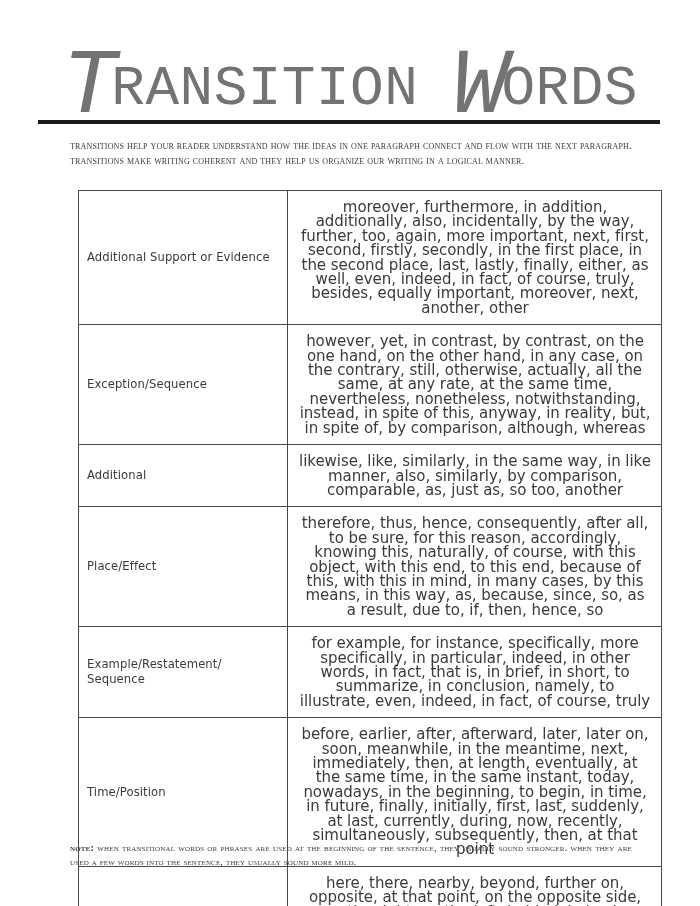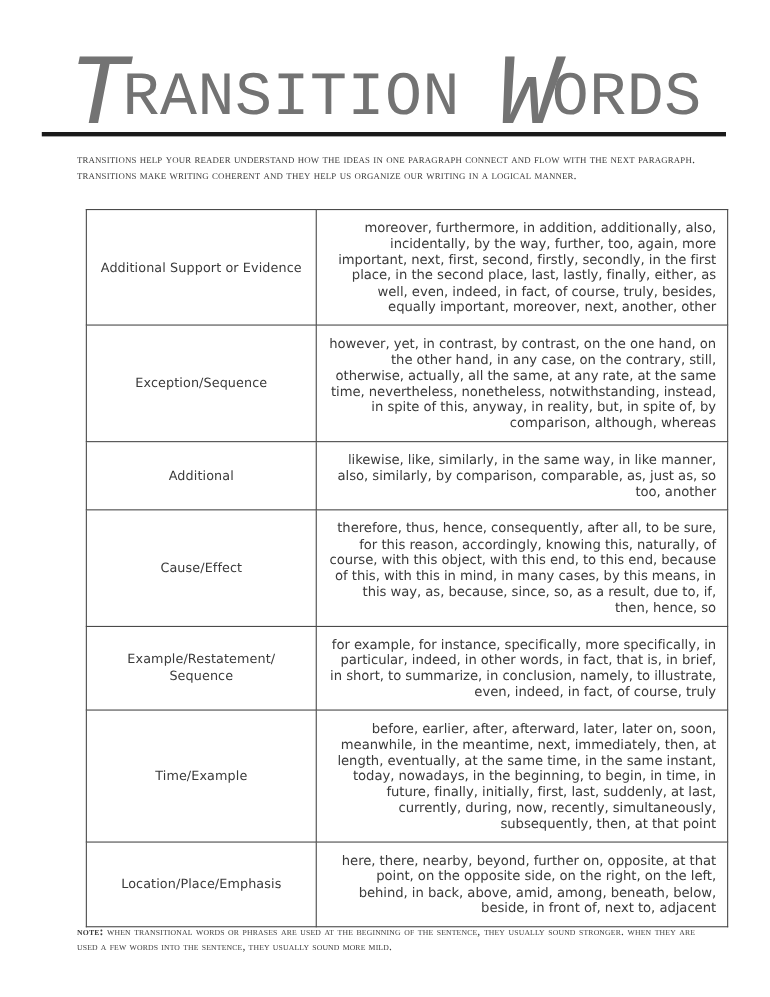--- a/index.html
+++ b/index.html
@@ -96,30 +96,30 @@
     table-layout: fixed;
     font-family: "DejaVu Sans", "Liberation Sans", sans-serif;
   }
   table.tw-table td {
     border: 1px solid #4a4a4a;
     vertical-align: middle;
     color: #3a3a3a;
   }
   td.cat {
     width: 192px;
-    text-align: center;
+    text-align: left;
     font-size: 11.6px;
     line-height: 15px;
     padding: 6px 8px;
     letter-spacing: 0.1px;
   }
   td.words {
     width: 352px;
-    text-align: right;
-    font-size: 12px;
+    text-align: center;
+    font-size: 15px;
     line-height: 14.4px;
     padding: 9px 10px 9px 11px;
     letter-spacing: -0.05px;
   }
 
   
   .note {
     position: absolute;
     left: 70px;
     top: 841px;
@@ -161,29 +161,29 @@
         </tr>
         <tr>
           <td class="cat">Exception/Sequence</td>
           <td class="words">however, yet, in contrast, by contrast, on the one hand, on the other hand, in any case, on the contrary, still, otherwise, actually, all the same, at any rate, at the same time, nevertheless, nonetheless, notwithstanding, instead, in spite of this, anyway, in reality, but, in spite of, by comparison, although, whereas</td>
         </tr>
         <tr>
           <td class="cat">Additional</td>
           <td class="words">likewise, like, similarly, in the same way, in like manner, also, similarly, by comparison, comparable, as, just as, so too, another</td>
         </tr>
         <tr>
-          <td class="cat">Cause/Effect</td>
+          <td class="cat">Place/Effect</td>
           <td class="words">therefore, thus, hence, consequently, after all, to be sure, for this reason, accordingly, knowing this, naturally, of course, with this object, with this end, to this end, because of this, with this in mind, in many cases, by this means, in this way, as, because, since, so, as a result, due to, if, then, hence, so</td>
         </tr>
         <tr>
           <td class="cat">Example/Restatement/ Sequence</td>
           <td class="words">for example, for instance, specifically, more specifically, in particular, indeed, in other words, in fact, that is, in brief, in short, to summarize, in conclusion, namely, to illustrate, even, indeed, in fact, of course, truly</td>
         </tr>
         <tr>
-          <td class="cat">Time/Example</td>
+          <td class="cat">Time/Position</td>
           <td class="words">before, earlier, after, afterward, later, later on, soon, meanwhile, in the meantime, next, immediately, then, at length, eventually, at the same time, in the same instant, today, nowadays, in the beginning, to begin, in time, in future, finally, initially, first, last, suddenly, at last, currently, during, now, recently, simultaneously, subsequently, then, at that point</td>
         </tr>
         <tr>
           <td class="cat">Location/Place/Emphasis</td>
           <td class="words">here, there, nearby, beyond, further on, opposite, at that point, on the opposite side, on the right, on the left, behind, in back, above, amid, among, beneath, below, beside, in front of, next to, adjacent</td>
         </tr>
       </tbody>
     </table>
   </div>
 

